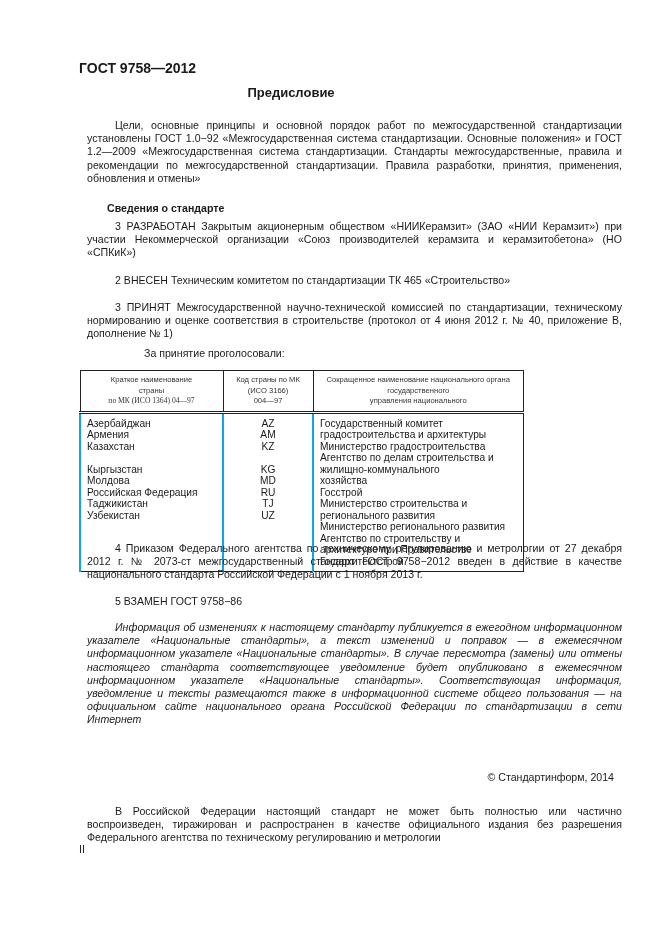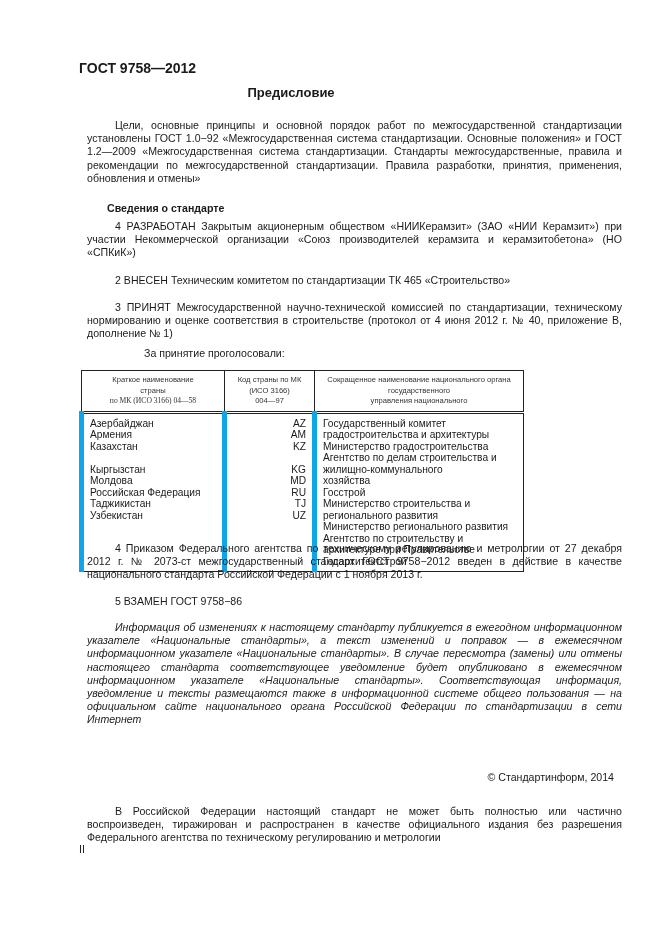--- a/index.html
+++ b/index.html
@@ -59,66 +59,66 @@
       vertical-align: middle;
       border: 1px solid #222;
       border-bottom: 3px double #222;
       padding: 4px 4px 4px 4px;
       height: 29px;
     }
     table.voters th.c1 .serif {
       font-family: "Liberation Serif", serif;
     }
     table.voters td {
-      border-left: 5px solid #0ea5e9;
+      border-left: 2px solid #0ea5e9;
       border-right: 1px solid #222;
       border-bottom: 1px solid #222;
       vertical-align: top;
       padding: 4px 6px 4px 6px;
     }
-    table.voters td.code { text-align: right; }
+    table.voters td.code { text-align: center; }
     .row-line { display: block; }
     .copyright {
       right: 47px; top: 771px;
     }
     .page-num {
       left: 79px; top: 843px;
     }
   </style>
 </head>
 <body>
 
 <div class="abs doc-code">ГОСТ 9758—2012</div>
 
 <div class="abs title">Предисловие</div>
 
 <p class="abs para" style="top:111px;">Цели, основные принципы и основной порядок работ по межгосударственной стандартизации установлены ГОСТ 1.0−92 «Межгосударственная система стандартизации. Основные положения» и ГОСТ 1.2—2009 «Межгосударственная система стандартизации. Стандарты межгосударственные, правила и рекомендации по межгосударственной стандартизации. Правила разработки, принятия, применения, обновления и отмены»</p>
 
 <div class="abs subhead" style="top:186px;margin-top:16px;">Сведения о стандарте</div>
 
-<p class="abs para" style="top:212px;">4 РАЗРАБОТАН Закрытым акционерным обществом «НИИКерамзит» (ЗАО «НИИ Керамзит») при участии Некоммерческой организации «Союз производителей керамзита и керамзитобетона» (НО «СПКиК»)</p>
+<p class="abs para" style="top:212px;">3 РАЗРАБОТАН Закрытым акционерным обществом «НИИКерамзит» (ЗАО «НИИ Керамзит») при участии Некоммерческой организации «Союз производителей керамзита и керамзитобетона» (НО «СПКиК»)</p>
 
 <p class="abs para" style="top:266px;">2 ВНЕСЕН Техническим комитетом по стандартизации ТК 465 «Строительство»</p>
 
 <p class="abs para" style="top:293px;">3 ПРИНЯТ Межгосударственной научно-технической комиссией по стандартизации, техническому нормированию и оценке соответствия в строительстве (протокол от 4 июня 2012 г. № 40, приложение В, дополнение № 1)</p>
 
 <div class="abs subhead" style="top:347px; font-weight:normal;margin-left:37px;">За принятие проголосовали:</div>
 
 <table class="voters">
   <colgroup>
     <col style="width:143px">
     <col style="width:90px">
     <col>
   </colgroup>
   <thead>
     <tr>
       <th class="c1">
         <span class="row-line">Краткое наименование</span>
         <span class="row-line">страны</span>
-        <span class="row-line serif">по МК (ИСО 3166) 04—58</span>
+        <span class="row-line serif">по МК (ИСО 1364) 04—97</span>
       </th>
       <th>
         <span class="row-line">Код страны по МК</span>
         <span class="row-line">(ИСО 3166)</span>
         <span class="row-line">004—97</span>
       </th>
       <th>
         <span class="row-line">Сокращенное наименование национального органа государственного</span>
         <span class="row-line">управления национального</span>
       </th>

